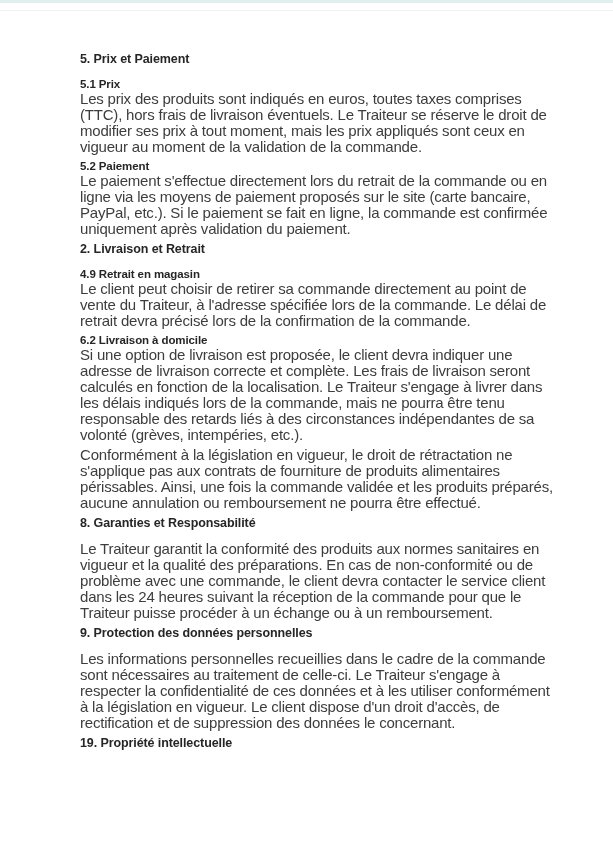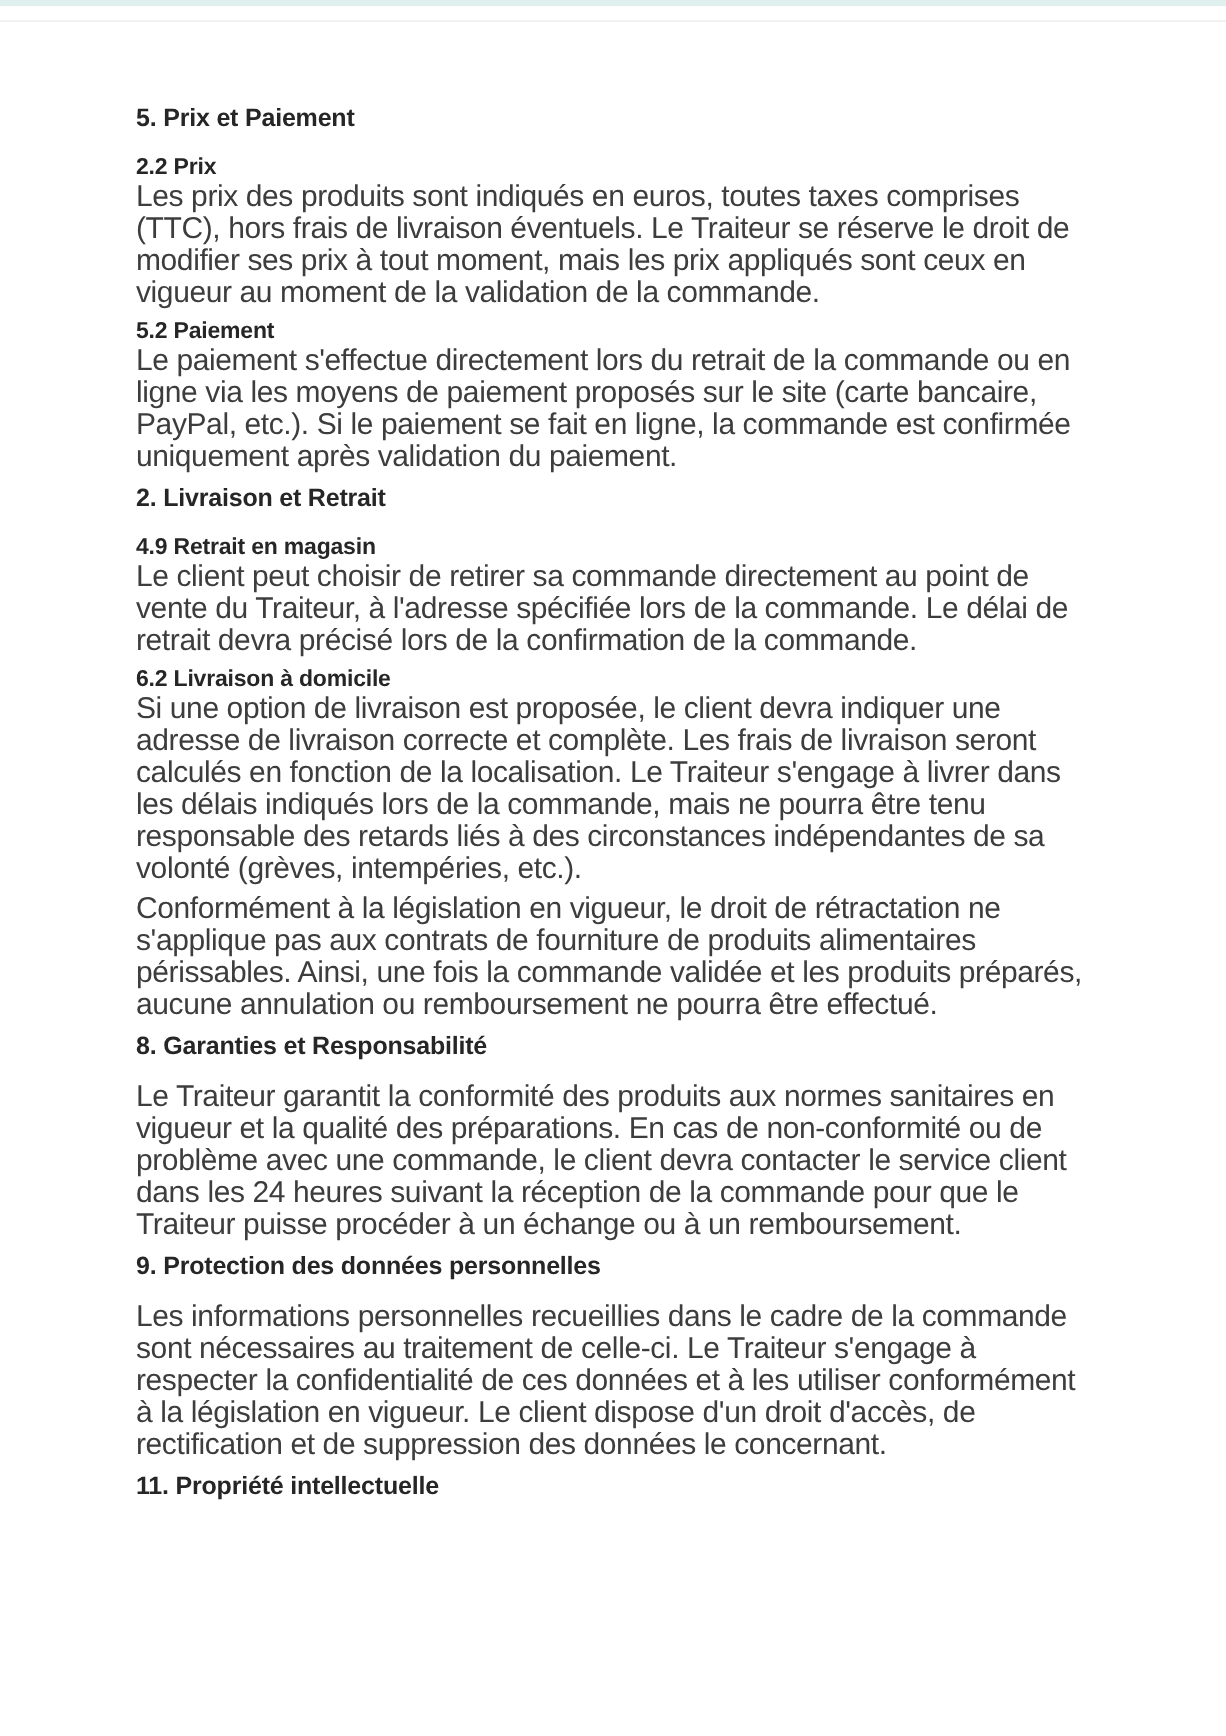--- a/index.html
+++ b/index.html
@@ -18,21 +18,21 @@
   }
   .hairline {
     position: absolute;
     top: 10px; left: 0; right: 0;
     height: 1px;
     background: #f2f2f2;
   }
   .content {
     position: absolute;
     top: 51px;
-    left: 68px;
+    left: 80px;
     width: 480px;
   }
   .blk { text-align: left; }
   .h2 {
     font-size: 12.5px;
     line-height: 17px;
     font-weight: bold;
     color: var(--heading, #262626);
     letter-spacing: -0.1px;
     margin: 0 0 9px 0;
@@ -53,28 +53,28 @@
     margin: 0 0 4px 0;
   }
 </style>
 </head>
 <body style="background: rgb(255, 255, 255);">
 
 <div class="top-accent" style="background: rgb(223, 240, 238);"></div>
 <div class="hairline"></div>
 <div class="content" id="doc">
     <div class="blk h2">5. Prix et Paiement</div>
-    <div class="blk h3">2.2 Prix</div>
+    <div class="blk h3">5.1 Prix</div>
     <div class="blk p">Les prix des produits sont indiqués en euros, toutes taxes comprises (TTC), hors frais de livraison éventuels. Le Traiteur se réserve le droit de modifier ses prix à tout moment, mais les prix appliqués sont ceux en vigueur au moment de la validation de la commande.</div>
     <div class="blk h3">5.2 Paiement</div>
     <div class="blk p">Le paiement s'effectue directement lors du retrait de la commande ou en ligne via les moyens de paiement proposés sur le site (carte bancaire, PayPal, etc.). Si le paiement se fait en ligne, la commande est confirmée uniquement après validation du paiement.</div>
     <div class="blk h2">2. Livraison et Retrait</div>
     <div class="blk h3">4.9 Retrait en magasin</div>
     <div class="blk p">Le client peut choisir de retirer sa commande directement au point de vente du Traiteur, à l'adresse spécifiée lors de la commande. Le délai de retrait devra précisé lors de la confirmation de la commande.</div>
     <div class="blk h3">6.2 Livraison à domicile</div>
     <div class="blk p">Si une option de livraison est proposée, le client devra indiquer une adresse de livraison correcte et complète. Les frais de livraison seront calculés en fonction de la localisation. Le Traiteur s'engage à livrer dans les délais indiqués lors de la commande, mais ne pourra être tenu responsable des retards liés à des circonstances indépendantes de sa volonté (grèves, intempéries, etc.).</div>
     <div class="blk p">Conformément à la législation en vigueur, le droit de rétractation ne s'applique pas aux contrats de fourniture de produits alimentaires périssables. Ainsi, une fois la commande validée et les produits préparés, aucune annulation ou remboursement ne pourra être effectué.</div>
     <div class="blk h2">8. Garanties et Responsabilité</div>
     <div class="blk p">Le Traiteur garantit la conformité des produits aux normes sanitaires en vigueur et la qualité des préparations. En cas de non-conformité ou de problème avec une commande, le client devra contacter le service client dans les 24 heures suivant la réception de la commande pour que le Traiteur puisse procéder à un échange ou à un remboursement.</div>
     <div class="blk h2">9. Protection des données personnelles</div>
     <div class="blk p">Les informations personnelles recueillies dans le cadre de la commande sont nécessaires au traitement de celle-ci. Le Traiteur s'engage à respecter la confidentialité de ces données et à les utiliser conformément à la législation en vigueur. Le client dispose d'un droit d'accès, de rectification et de suppression des données le concernant.</div>
-    <div class="blk h2">11. Propriété intellectuelle</div>
+    <div class="blk h2">19. Propriété intellectuelle</div>
   </div>
 
 </body></html>

